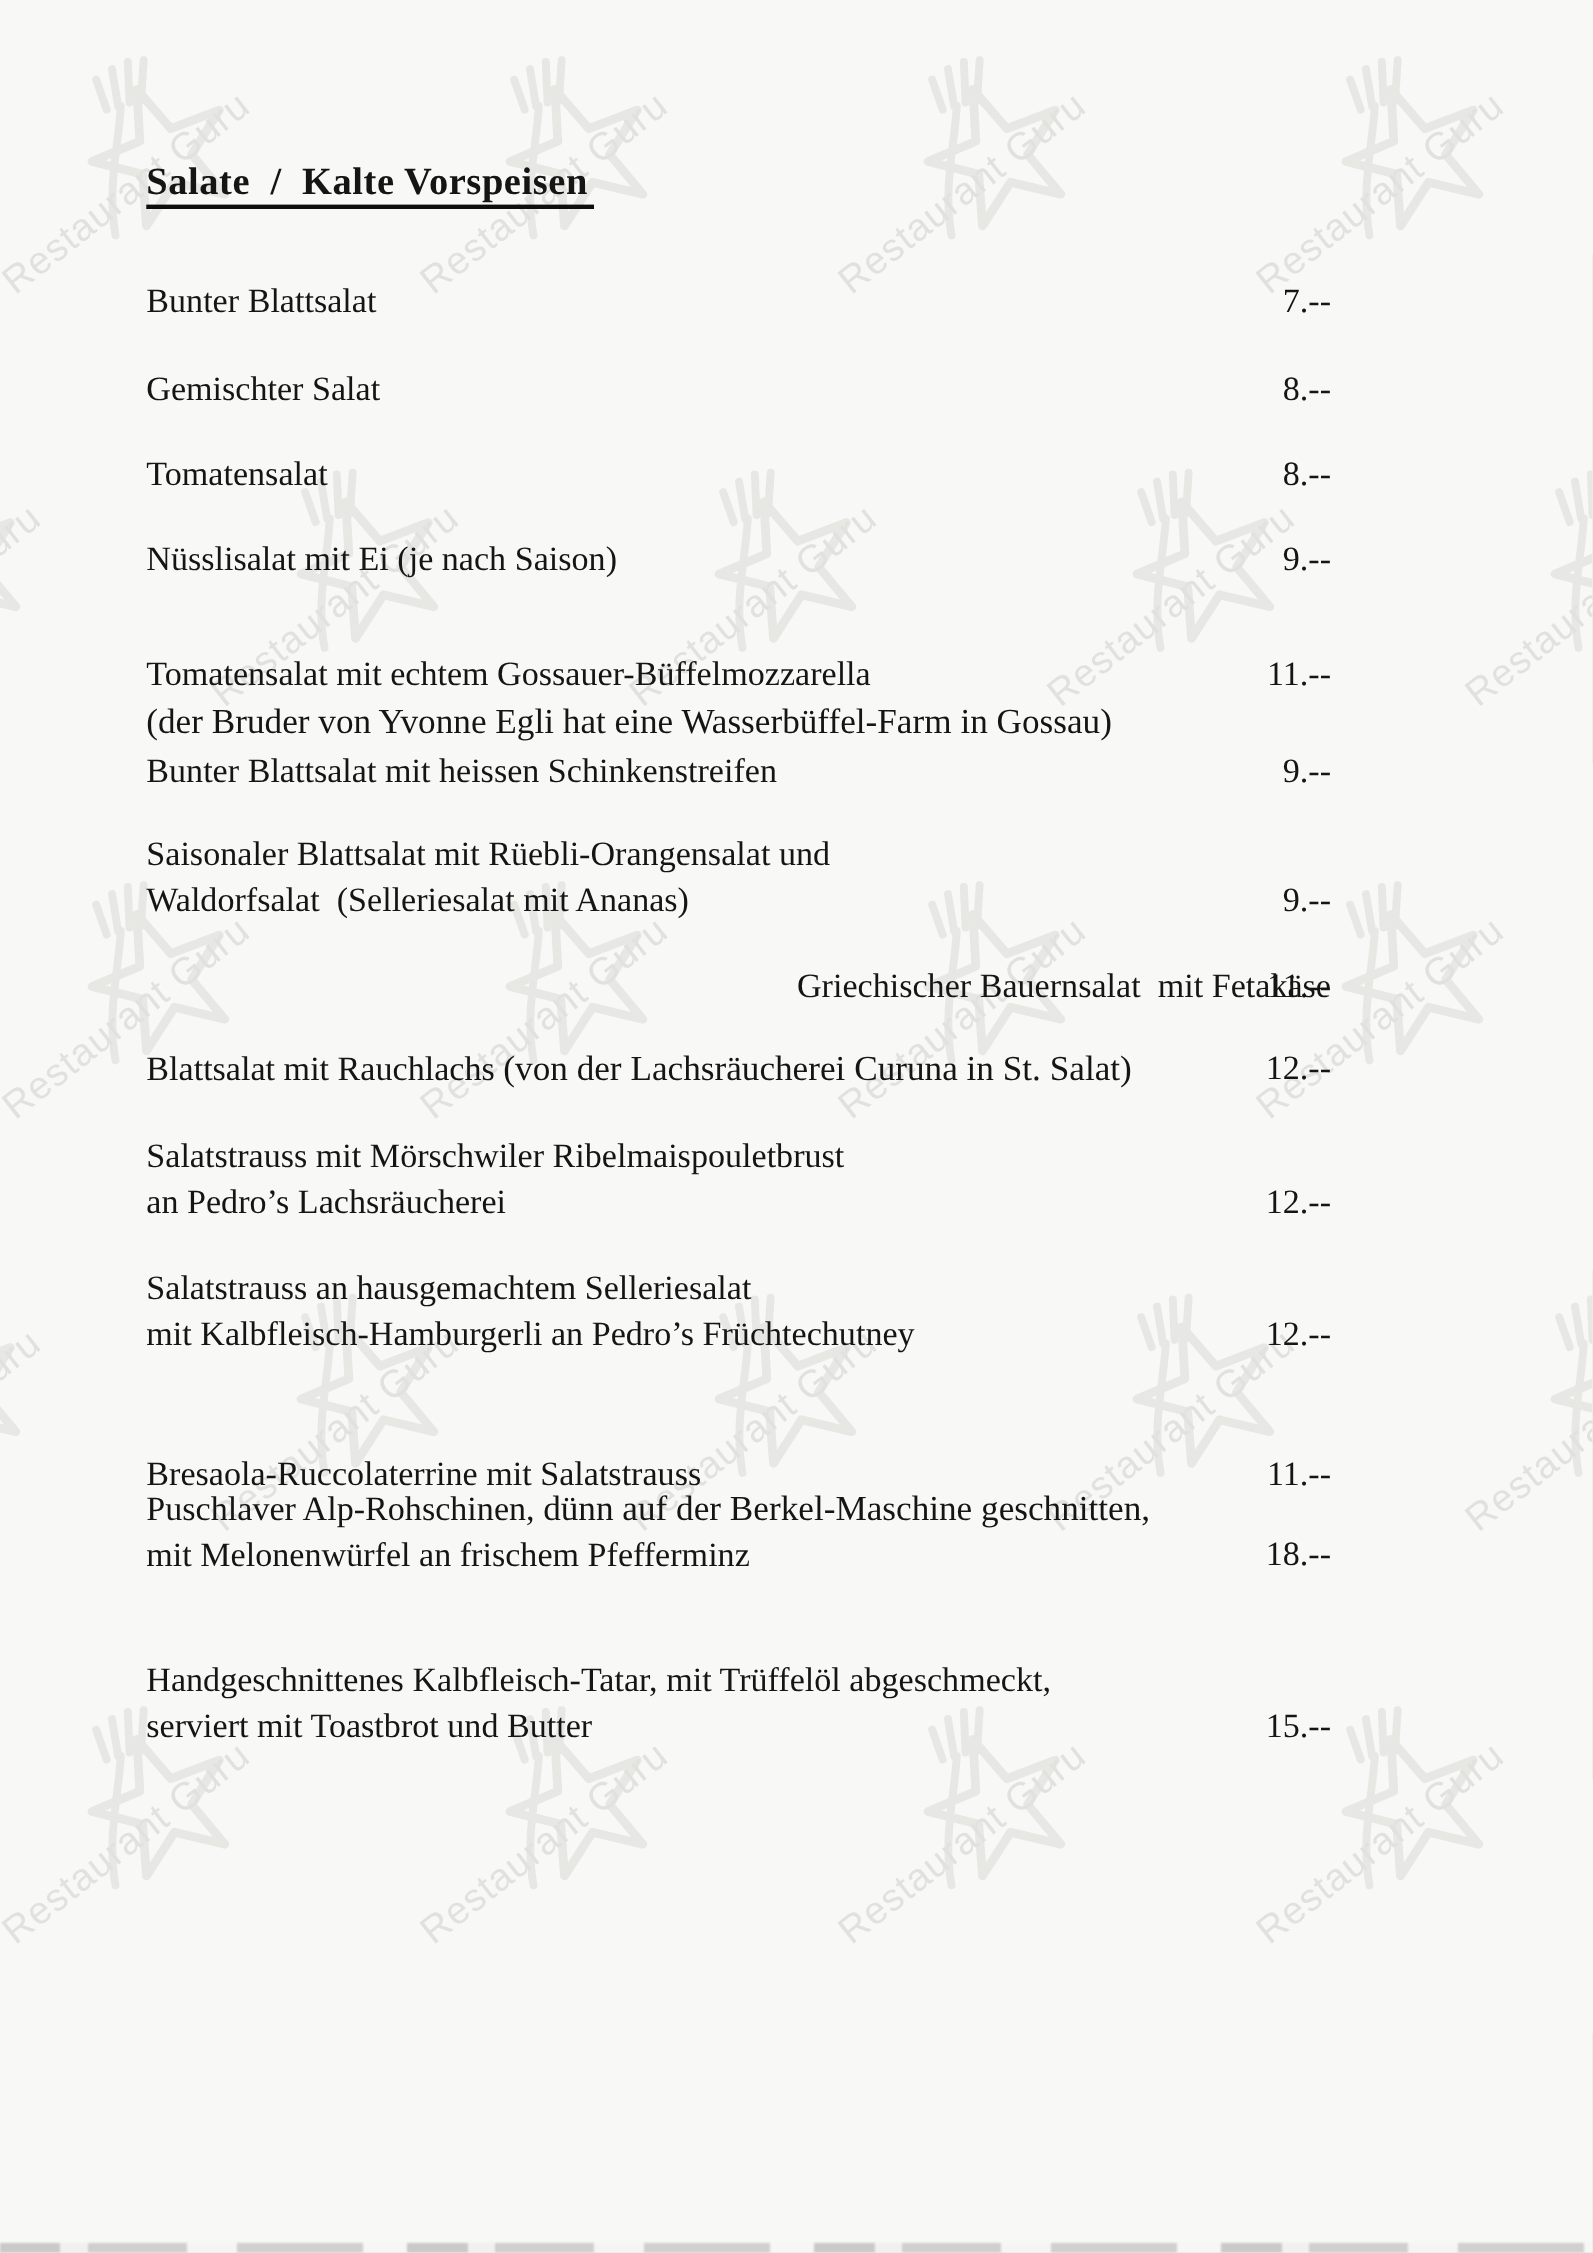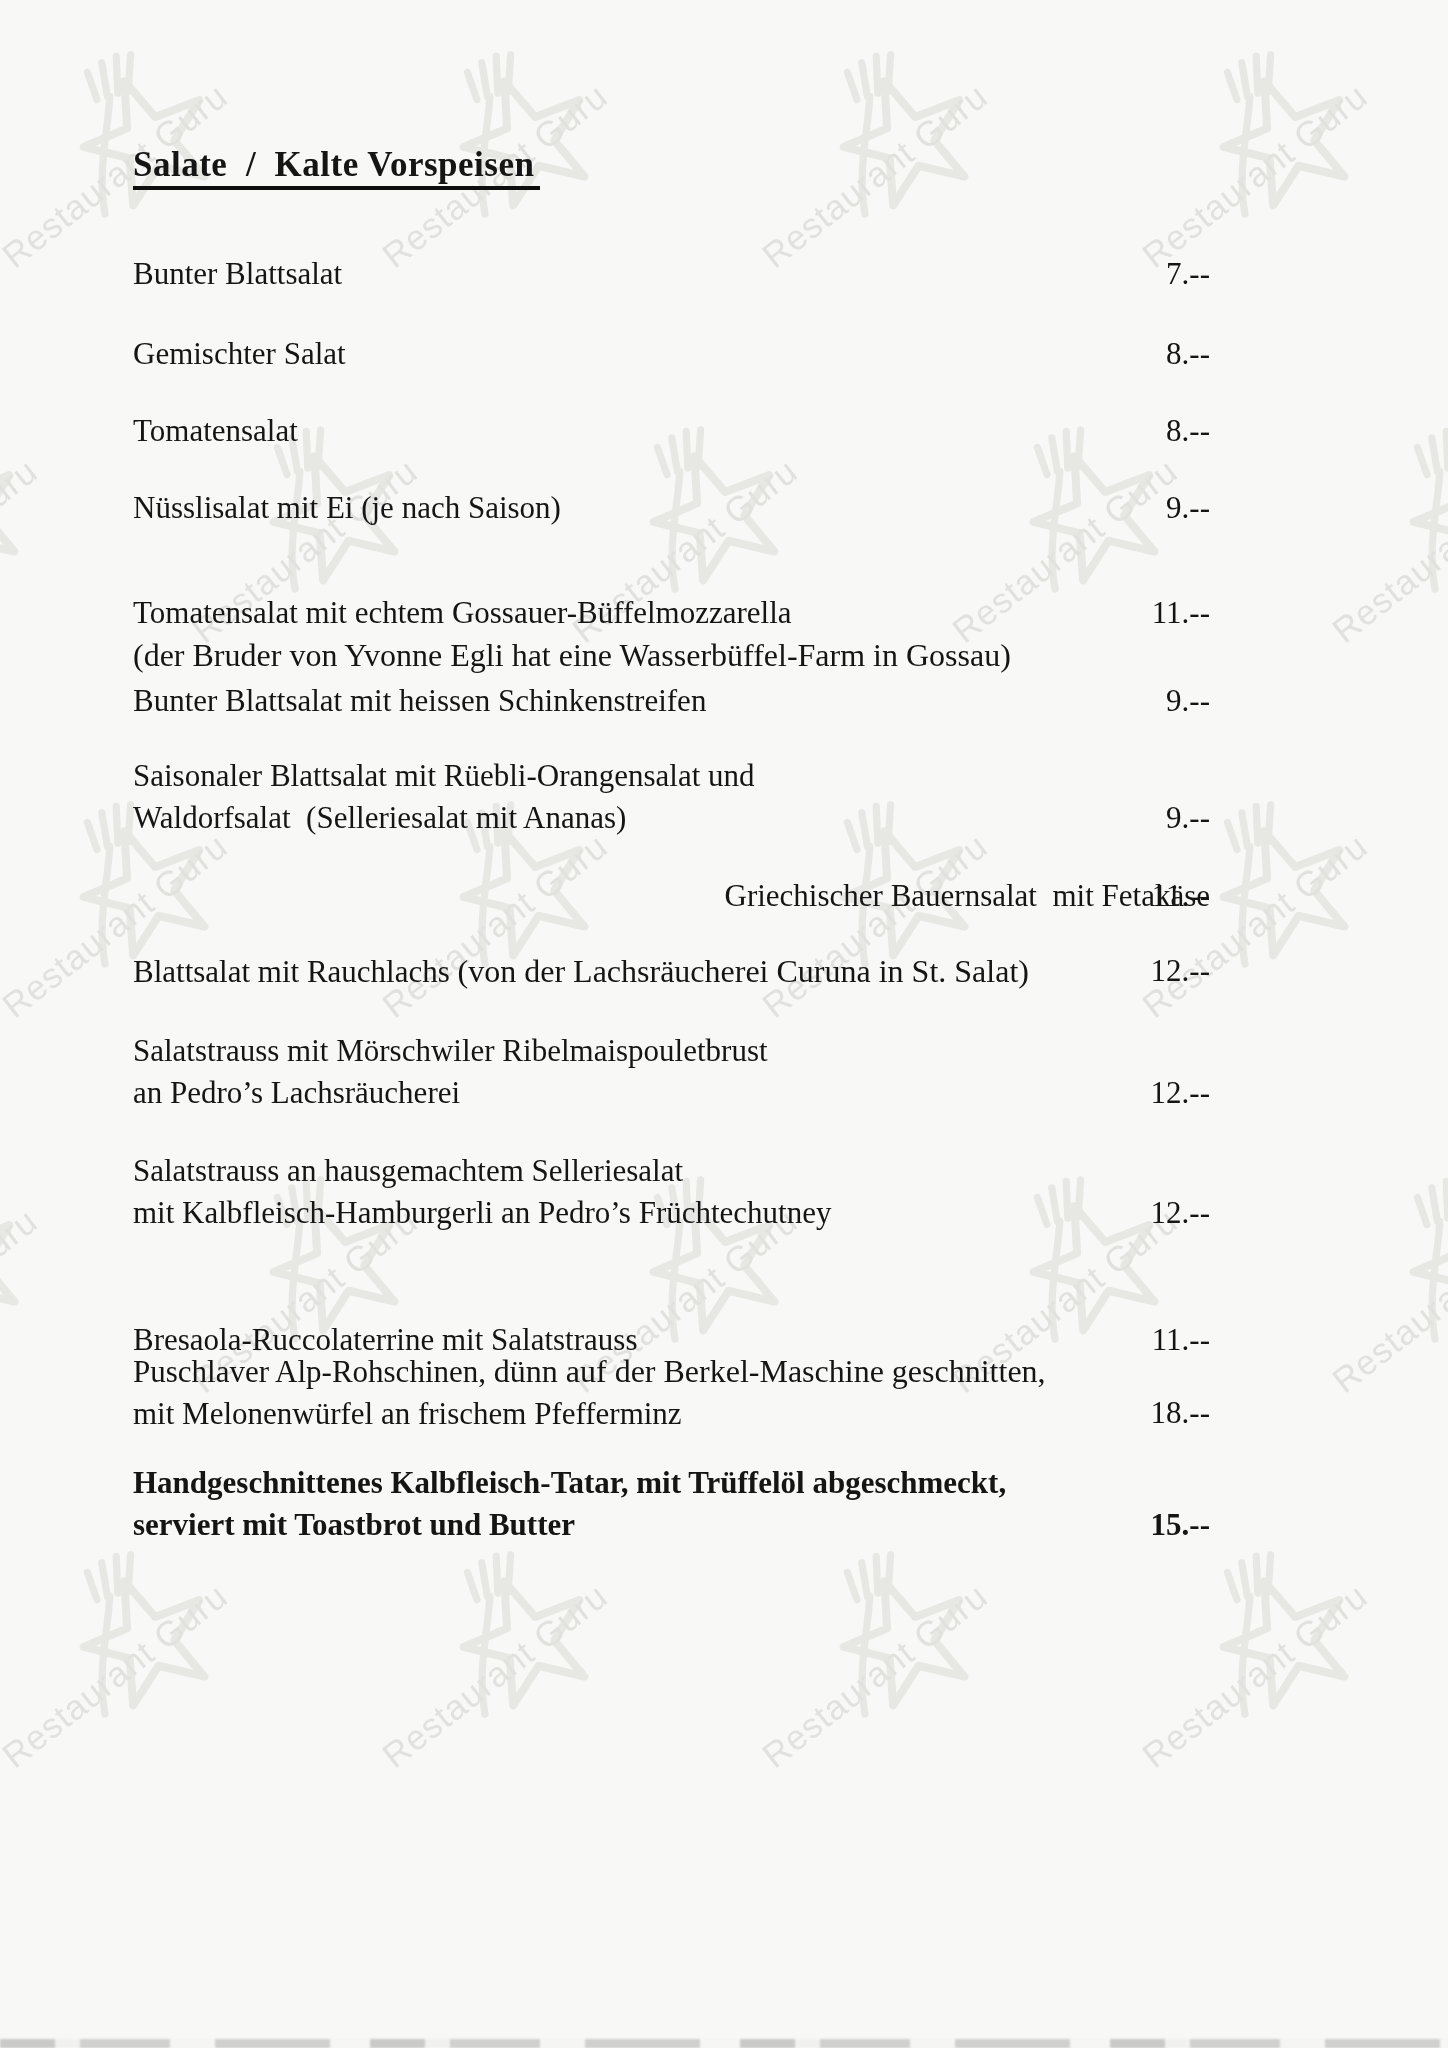--- a/index.html
+++ b/index.html
@@ -260,21 +260,21 @@
         </div>
         <div class="menu-item" style="top: 1272px; margin-top: 47px;">
           <div class="line"><span class="seg">Bresaola-Ruccolaterrine mit Salatstrauss</span></div>
           <span class="price" style="top: 0px;">11.--</span>
         </div>
         <div class="menu-item" style="top: 1350px;">
           <div class="line"><span class="seg">Puschlaver Alp-Rohschinen, </span><span class="seg seg-small">dünn auf der Berkel-Maschine geschnitten,</span></div>
           <div class="line"><span class="seg">mit Melonenwürfel an frischem Pfefferminz</span></div>
           <span class="price" style="top: 42px;">18.--</span>
         </div>
-        <div class="menu-item" style="top: 1462px; font-weight: bold;">
+        <div class="menu-item" style="top: 1506px;">
           <div class="line"><span class="seg">Handgeschnittenes Kalbfleisch-Tatar, mit Trüffelöl abgeschmeckt,</span></div>
           <div class="line"><span class="seg">serviert mit Toastbrot und Butter</span></div>
           <span class="price" style="top: 42px;">15.--</span>
         </div>
       </div>
   </div>
 
   <div class="scan-noise"></div>
 </div>
 

